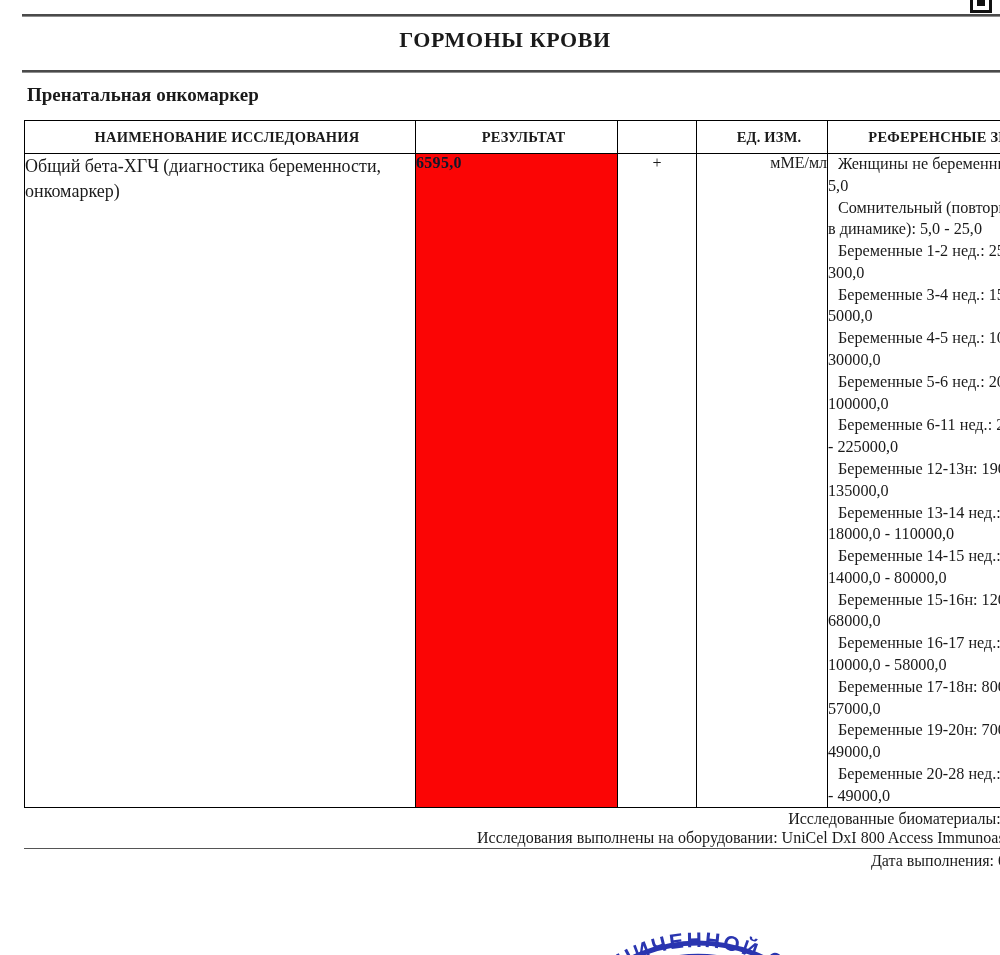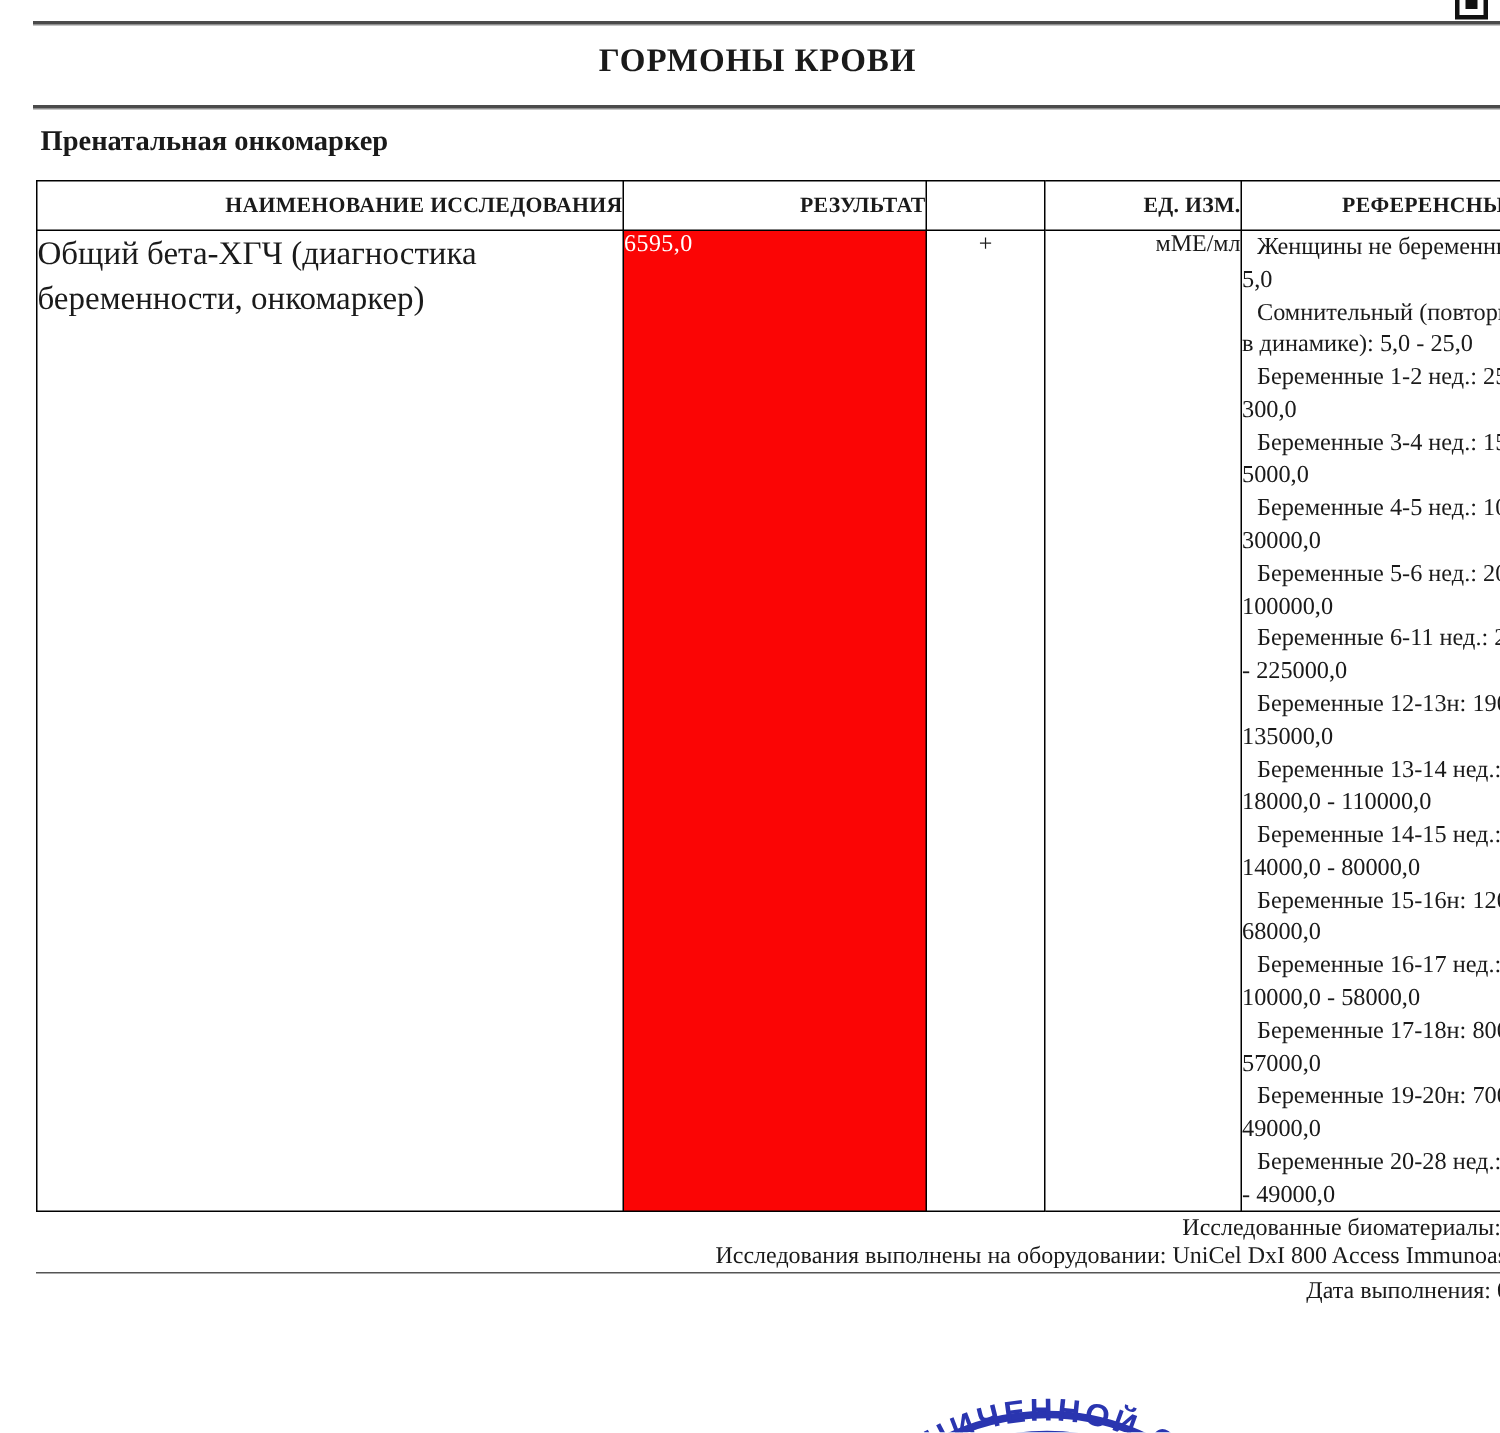--- a/index.html
+++ b/index.html
@@ -88,48 +88,48 @@
   table.results td {
     border: 1.6px solid #000000;
     vertical-align: top;
     padding: 0;
   }
   table.results thead th {
     height: 32px;
     font-size: 14.5px;
     font-weight: bold;
     letter-spacing: 0.2px;
-    text-align: right;
+    text-align: center;
     vertical-align: middle;
     padding: 0 0 0 14px;
     white-space: nowrap;
     overflow: hidden;
   }
   th.c-name  { width: 376px; }
   th.c-res   { width: 187px; }
   th.c-flag  { width:  64px; }
   th.c-unit  { width: 116px; border-radius: 13px; }
   th.c-ref   { width: 257px; }
 
   td.c-name {
     padding: 0 10px 0 16px;
-    font-size: 22px;
+    font-size: 18px;
     line-height: 1.38;
     vertical-align: middle;
   }
   td.c-res {
     background: #fb0505;
     text-align: left;
     vertical-align: middle;
     padding-left: 34px;
   }
   td.c-res .value {
     font-size: 16px;
-    font-weight: normal;
-    color: #ffffff;
+    font-weight: bold;
+    color: #0f172a;
     letter-spacing: 0.3px;
   }
   td.c-flag {
     text-align: center;
     vertical-align: middle;
     font-size: 16px;
   }
   td.c-unit {
     text-align: right;
     vertical-align: middle;

